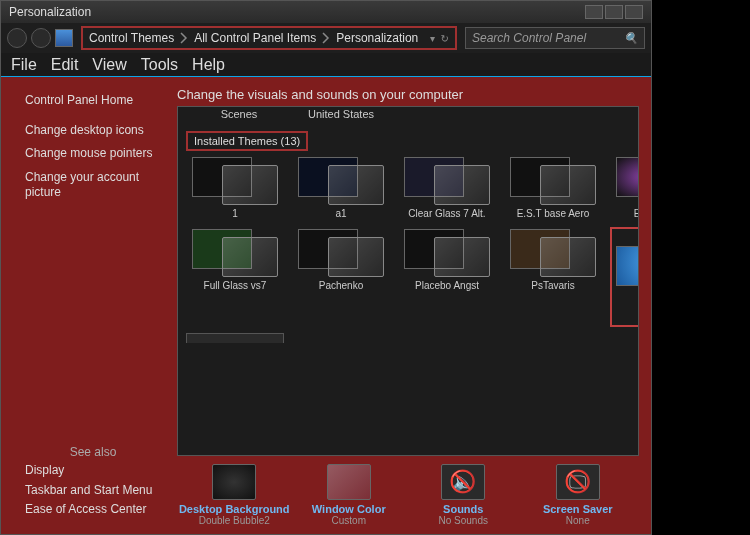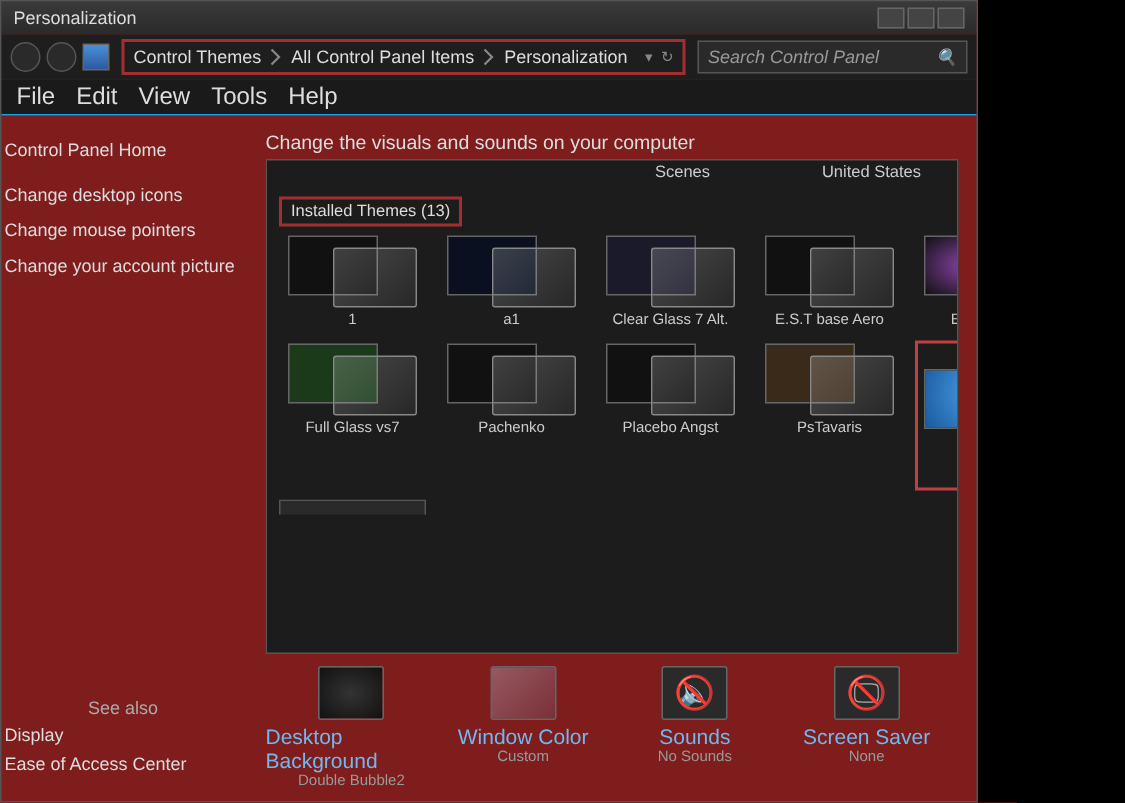--- a/index.html
+++ b/index.html
@@ -12,45 +12,45 @@
   .navbtn { width:20px; height:20px; border-radius:50%; border:1px solid #555; background:#2a2a2a; }
   .cp-icon { width:18px; height:18px; background: linear-gradient(#4a90d9,#2c5aa0); border:1px solid #666; }
   .breadcrumb { display:flex; align-items:center; flex:1; border:2px solid #a03030; padding:2px 6px; margin: 0 4px; height: 24px; color:#ddd; font-size:12px; gap:6px; }
   .bc-item { color:#ddd; }
   .bc-sep { color:#888; width:8px; }
   .bc-controls { color:#888; font-size:10px; margin-left:auto; }
   .search { width: 180px; height:22px; background:#2a2a2a; border:1px solid #555; color:#999; font-size:12px; padding:2px 6px; font-style: italic; display:flex; align-items:center; }
   .search-icon { margin-left:auto; color:#888; font-size:11px; }
   .menubar { height: 24px; background:#1a1a1a; color:#ddd; font-size:16px; display:flex; align-items:center; gap:14px; padding: 0 10px; border-bottom:1px solid #0ea5e9; }
   .content { display:flex; height: calc(100% - 76px); }
-  .sidebar { width: 170px; padding: 12px 10px 12px 2px; color:#ddd; font-size:12px; display:flex; flex-direction:column; }
+  .sidebar { width: 170px; padding: 12px 10px 12px 24px; color:#ddd; font-size:12px; display:flex; flex-direction:column; }
   .sidebar-link { margin: 4px 0; line-height:1.3; cursor:pointer; }
   .sidebar .bottom { margin-top:auto; }
   .sidebar .heading { color:#aaa; margin:6px 0 4px;text-align:center; }
   .main { flex:1; padding: 10px 12px 8px 6px; color:#ddd; font-size:12px; overflow:hidden; display:flex; flex-direction:column; }
   .main-heading { font-size:13px; margin-bottom:4px; }
   .main-sub { color:#bbb; font-size:11px; margin-bottom:6px; line-height:1.3; }
   .themes-panel { border:1px solid #555; background:#1c1c1c; flex:1; padding:0 8px 6px; overflow:hidden; position:relative; }
-  .partial-row { display:flex; gap:28px; margin-left:4px; height:18px; overflow:hidden; align-items:flex-start;justify-content:flex-end; }
+  .partial-row { display:flex; gap:4px; margin-left:4px; height:18px; overflow:hidden; align-items:flex-start; }
   .partial-row .lbl { font-size:11px; color:#ccc; }
   .section-label { border:2px solid #a03030; display:inline-block; padding:2px 6px; font-size:11px; color:#ddd; margin:6px 0 4px; }
   .theme-grid { display:grid; grid-template-columns: repeat(5, 98px); gap: 8px 8px; }
   .theme-item { width:98px; display:flex; flex-direction:column; align-items:center; padding-top:2px; }
   .theme-thumb { width:86px; height:48px; position:relative; }
   .back-thumb { position:absolute; left:0; top:0; width:60px; height:40px; border:1px solid #666; background:#2a2a2a; }
   .front-thumb { position:absolute; right:0; bottom:0; width:56px; height:40px; border:1px solid #888; background: linear-gradient(135deg, rgba(255,255,255,0.2), rgba(255,255,255,0.05)); border-radius:2px; }
   .theme-label { font-size:10px; color:#ccc; text-align:center; margin-top:3px; white-space:nowrap; overflow:hidden; text-overflow:ellipsis; width:96px; }
   .selected-box { border:2px solid #c04040; padding:17px; }
   .win-thumb { background: radial-gradient(circle at 60% 40%, #4aa0e8, #1a5a9e); }
   .row3-cap { display:grid; grid-template-columns: repeat(5, 98px); gap: 8px; height:10px; overflow:hidden; margin-top:6px;}
   .row3-cap .stub { height:30px; background:#2a2a2a; border:1px solid #555; }
   .bottom-actions { display:flex; justify-content:space-between; margin-top:8px; padding-right:4px; }
   .action { width:118px; display:flex; flex-direction:column; align-items:center; cursor:pointer; }
   .action-icon { width:44px; height:36px; border:1px solid #666; background:#2a2a2a; border-radius:2px; position:relative; }
-  .action-title { color:#6fb8f0; font-size:14px; margin-top:3px; }
+  .action-title { color:#6fb8f0; font-size:11px; margin-top:3px;font-weight:bold; }
   .action-sub { color:#999; font-size:10px; }
   .no-sign { position:absolute; inset:0; display:flex; align-items:center; justify-content:center; color:#c04040; font-size:22px; }
   .speaker { position:absolute; inset:0; display:flex; align-items:center; justify-content:center; font-size:18px; color:#aaa; }
   .wc-icon { background: linear-gradient(135deg, rgba(200,230,255,0.3), rgba(100,150,200,0.15)); }
 </style>
 </head>
 <body>
 
 <div class="window">
 
@@ -96,20 +96,21 @@
 
     <div class="sidebar">
       <div class="sidebar-link">Control Panel Home</div>
       <div style="height:6px"></div>
       <div class="sidebar-link">Change desktop icons</div>
       <div class="sidebar-link">Change mouse pointers</div>
       <div class="sidebar-link">Change your account picture</div>
       <div class="bottom">
         <div class="heading">See also</div>
         <div class="sidebar-link">Display</div>
+        <div class="sidebar-link">Taskbar and Start Menu</div>
         <div class="sidebar-link">Ease of Access Center</div>
       </div>
     </div>
 
     <div class="main">
       <div class="main-heading">Change the visuals and sounds on your computer</div>
 
       <div class="themes-panel">
 
         <div class="partial-row">

